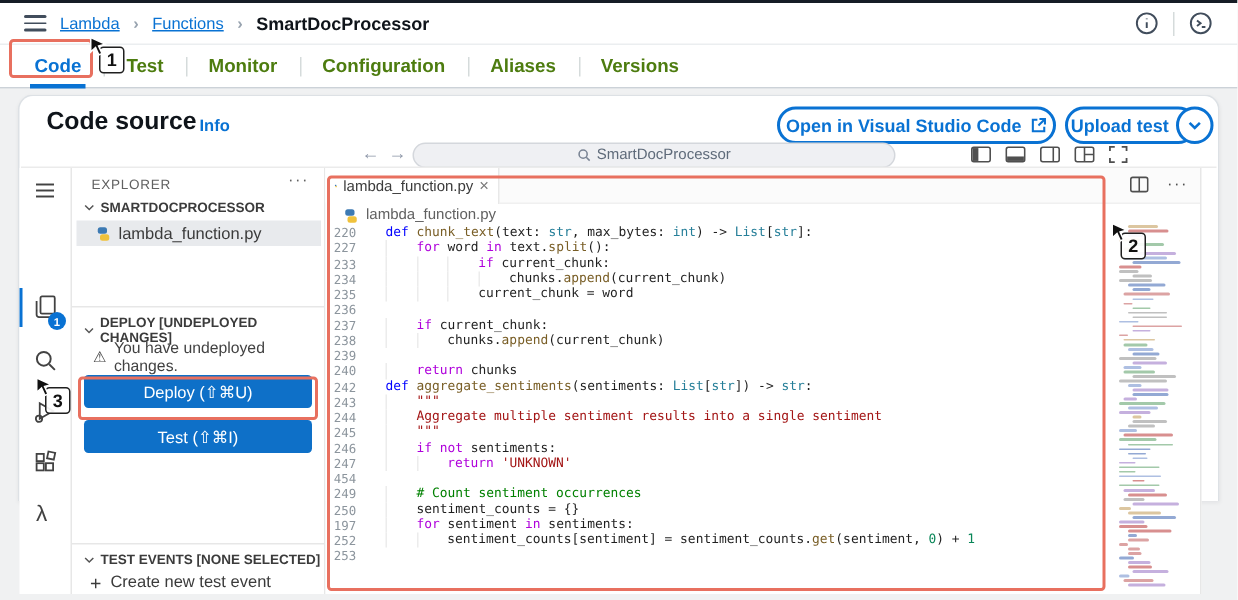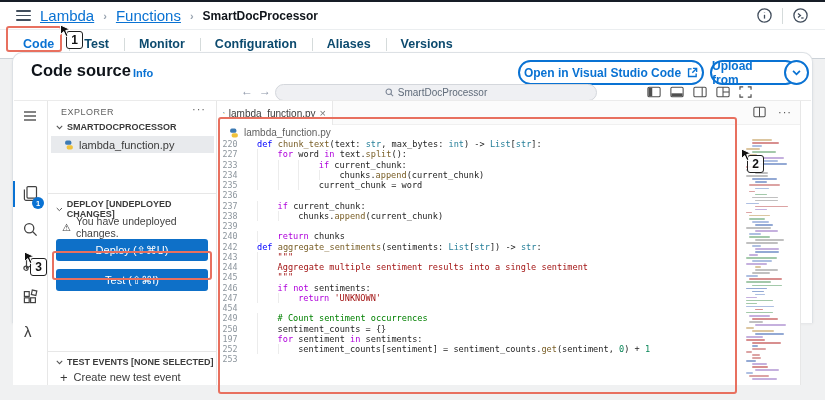--- a/index.html
+++ b/index.html
@@ -4,34 +4,34 @@
 <style>
 *{box-sizing:border-box;margin:0;padding:0}
 html,body{width:825px;height:400px;overflow:hidden}
 body{font-family:"Liberation Sans",sans-serif;background:#f0f1f2;position:relative;color:#0f141a}
 #app{position:absolute;inset:0;width:825px;height:400px}
 
 .darkstrip{position:absolute;top:0;left:0;width:825px;height:2px;background:#161d26}
 .topnav{position:absolute;top:2px;left:0;width:825px;height:28px;background:#fff;display:flex;align-items:center;padding:0 16px;gap:9px;border-bottom:1px solid #ebeef0}
 .hamburger{width:15px;display:flex;flex-direction:column;gap:3px;cursor:pointer}
 .hamburger i{height:1.6px;background:#414d5c;display:block;border-radius:1px}
-.crumb-link{font-size:15px;color:#0972d3;text-decoration:underline;cursor:pointer}
+.crumb-link{font-size:11px;color:#0972d3;text-decoration:underline;cursor:pointer}
 .crumb-sep{color:#98a3af;font-size:11px;font-weight:700}
 .crumb-current{font-size:12px;color:#0f141a;font-weight:700}
 .topnav-right{margin-left:auto;display:flex;align-items:center;gap:9px}
 .nav-divider{width:1px;height:16px;background:#d5dbdb}
 .icon-btn{cursor:pointer;display:flex;align-items:center}
 
 .tabsbar{position:absolute;top:30px;left:0;width:825px;height:29px;background:#fff;border-bottom:1px solid #ccd2d8;display:flex;align-items:stretch;padding-left:8px}
-.tab{position:relative;display:flex;align-items:center;padding:0 15px;font-size:12.5px;font-weight:700;color:#0c4a6e;cursor:pointer}
+.tab{position:relative;display:flex;align-items:center;padding:0 15px;font-size:12.5px;font-weight:700;color:#4d7c0f;cursor:pointer}
 .tab+.tab::before{content:"";position:absolute;left:0;top:8px;height:13px;width:1px;background:#d5dbdb}
 .tab.active{color:#0972d3}
 .tab.active::after{content:"";position:absolute;left:12px;right:12px;bottom:-1px;height:3px;background:#0972d3}
 
-.card{position:absolute;left:12px;top:52px;width:801px;height:271px;background:#fff;border:1px solid #dde1e5;border-bottom:none;border-radius:10px 10px 0 0;box-shadow:0 1px 3px rgba(0,21,41,.06)}
+.card{position:absolute;left:12px;top:63px;width:801px;height:271px;background:#fff;border:1px solid #dde1e5;border-bottom:none;border-radius:10px 10px 0 0;box-shadow:0 1px 3px rgba(0,21,41,.06)}
 .cs-title{position:absolute;left:18px;top:8px;font-size:16.5px;font-weight:700;color:#0f141a}
 .cs-info{position:absolute;left:120px;top:14px;font-size:11px;font-weight:700;color:#0972d3;cursor:pointer}
 .pill{position:absolute;height:25px;border:2px solid #0972d3;border-radius:14px;color:#0972d3;font-size:12px;font-weight:700;display:flex;align-items:center;justify-content:center;gap:6px;background:#fff;cursor:pointer}
 #btn-vscode{left:505px;top:7px;width:186px}
 #btn-upload{left:697px;top:7px;width:88px}
 .circle-btn{position:absolute;left:771px;top:7px;width:25px;height:25px;border:2px solid #0972d3;border-radius:50%;display:flex;align-items:center;justify-content:center;background:#fff;cursor:pointer}
 
 .toolbar-border{position:absolute;left:1px;right:1px;top:47px;height:1px;background:#ebebeb}
 .nav-arrow{position:absolute;top:31px;font-size:12px;color:#8d96a8;cursor:pointer}
 .cmdbar{position:absolute;left:262px;top:31px;width:322px;height:17px;background:#eff0f3;border:1px solid #d4d7dc;border-radius:9px;display:flex;align-items:center;justify-content:center;gap:4px;font-size:10px;color:#5f6b7a;cursor:text}
@@ -141,21 +141,21 @@
 
     <div class="pill" id="btn-vscode">
       <span>Open in Visual Studio Code</span>
       <svg width="11" height="11" viewBox="0 0 12 12" fill="none" stroke="#0972d3" stroke-width="1.5">
           <path d="M5 2H1.7v8.3H10V7"></path>
           <path d="M6.5 1.5H10.5V5.5"></path>
           <line x1="10.2" y1="1.8" x2="5.8" y2="6.2"></line>
         </svg>
     </div>
     <div class="pill" id="btn-upload">
-      <span>Upload from</span>
+      <span>Upload test</span>
       <svg width="9" height="6" viewBox="0 0 10 7" fill="none" stroke="#0972d3" stroke-width="2">
           <path d="M1 1l4 4 4-4"></path>
         </svg>
     </div>
     <div class="circle-btn">
       <svg width="9" height="6" viewBox="0 0 10 7" fill="none" stroke="#0972d3" stroke-width="2">
           <path d="M1 1l4 4 4-4"></path>
         </svg>
     </div>
 

